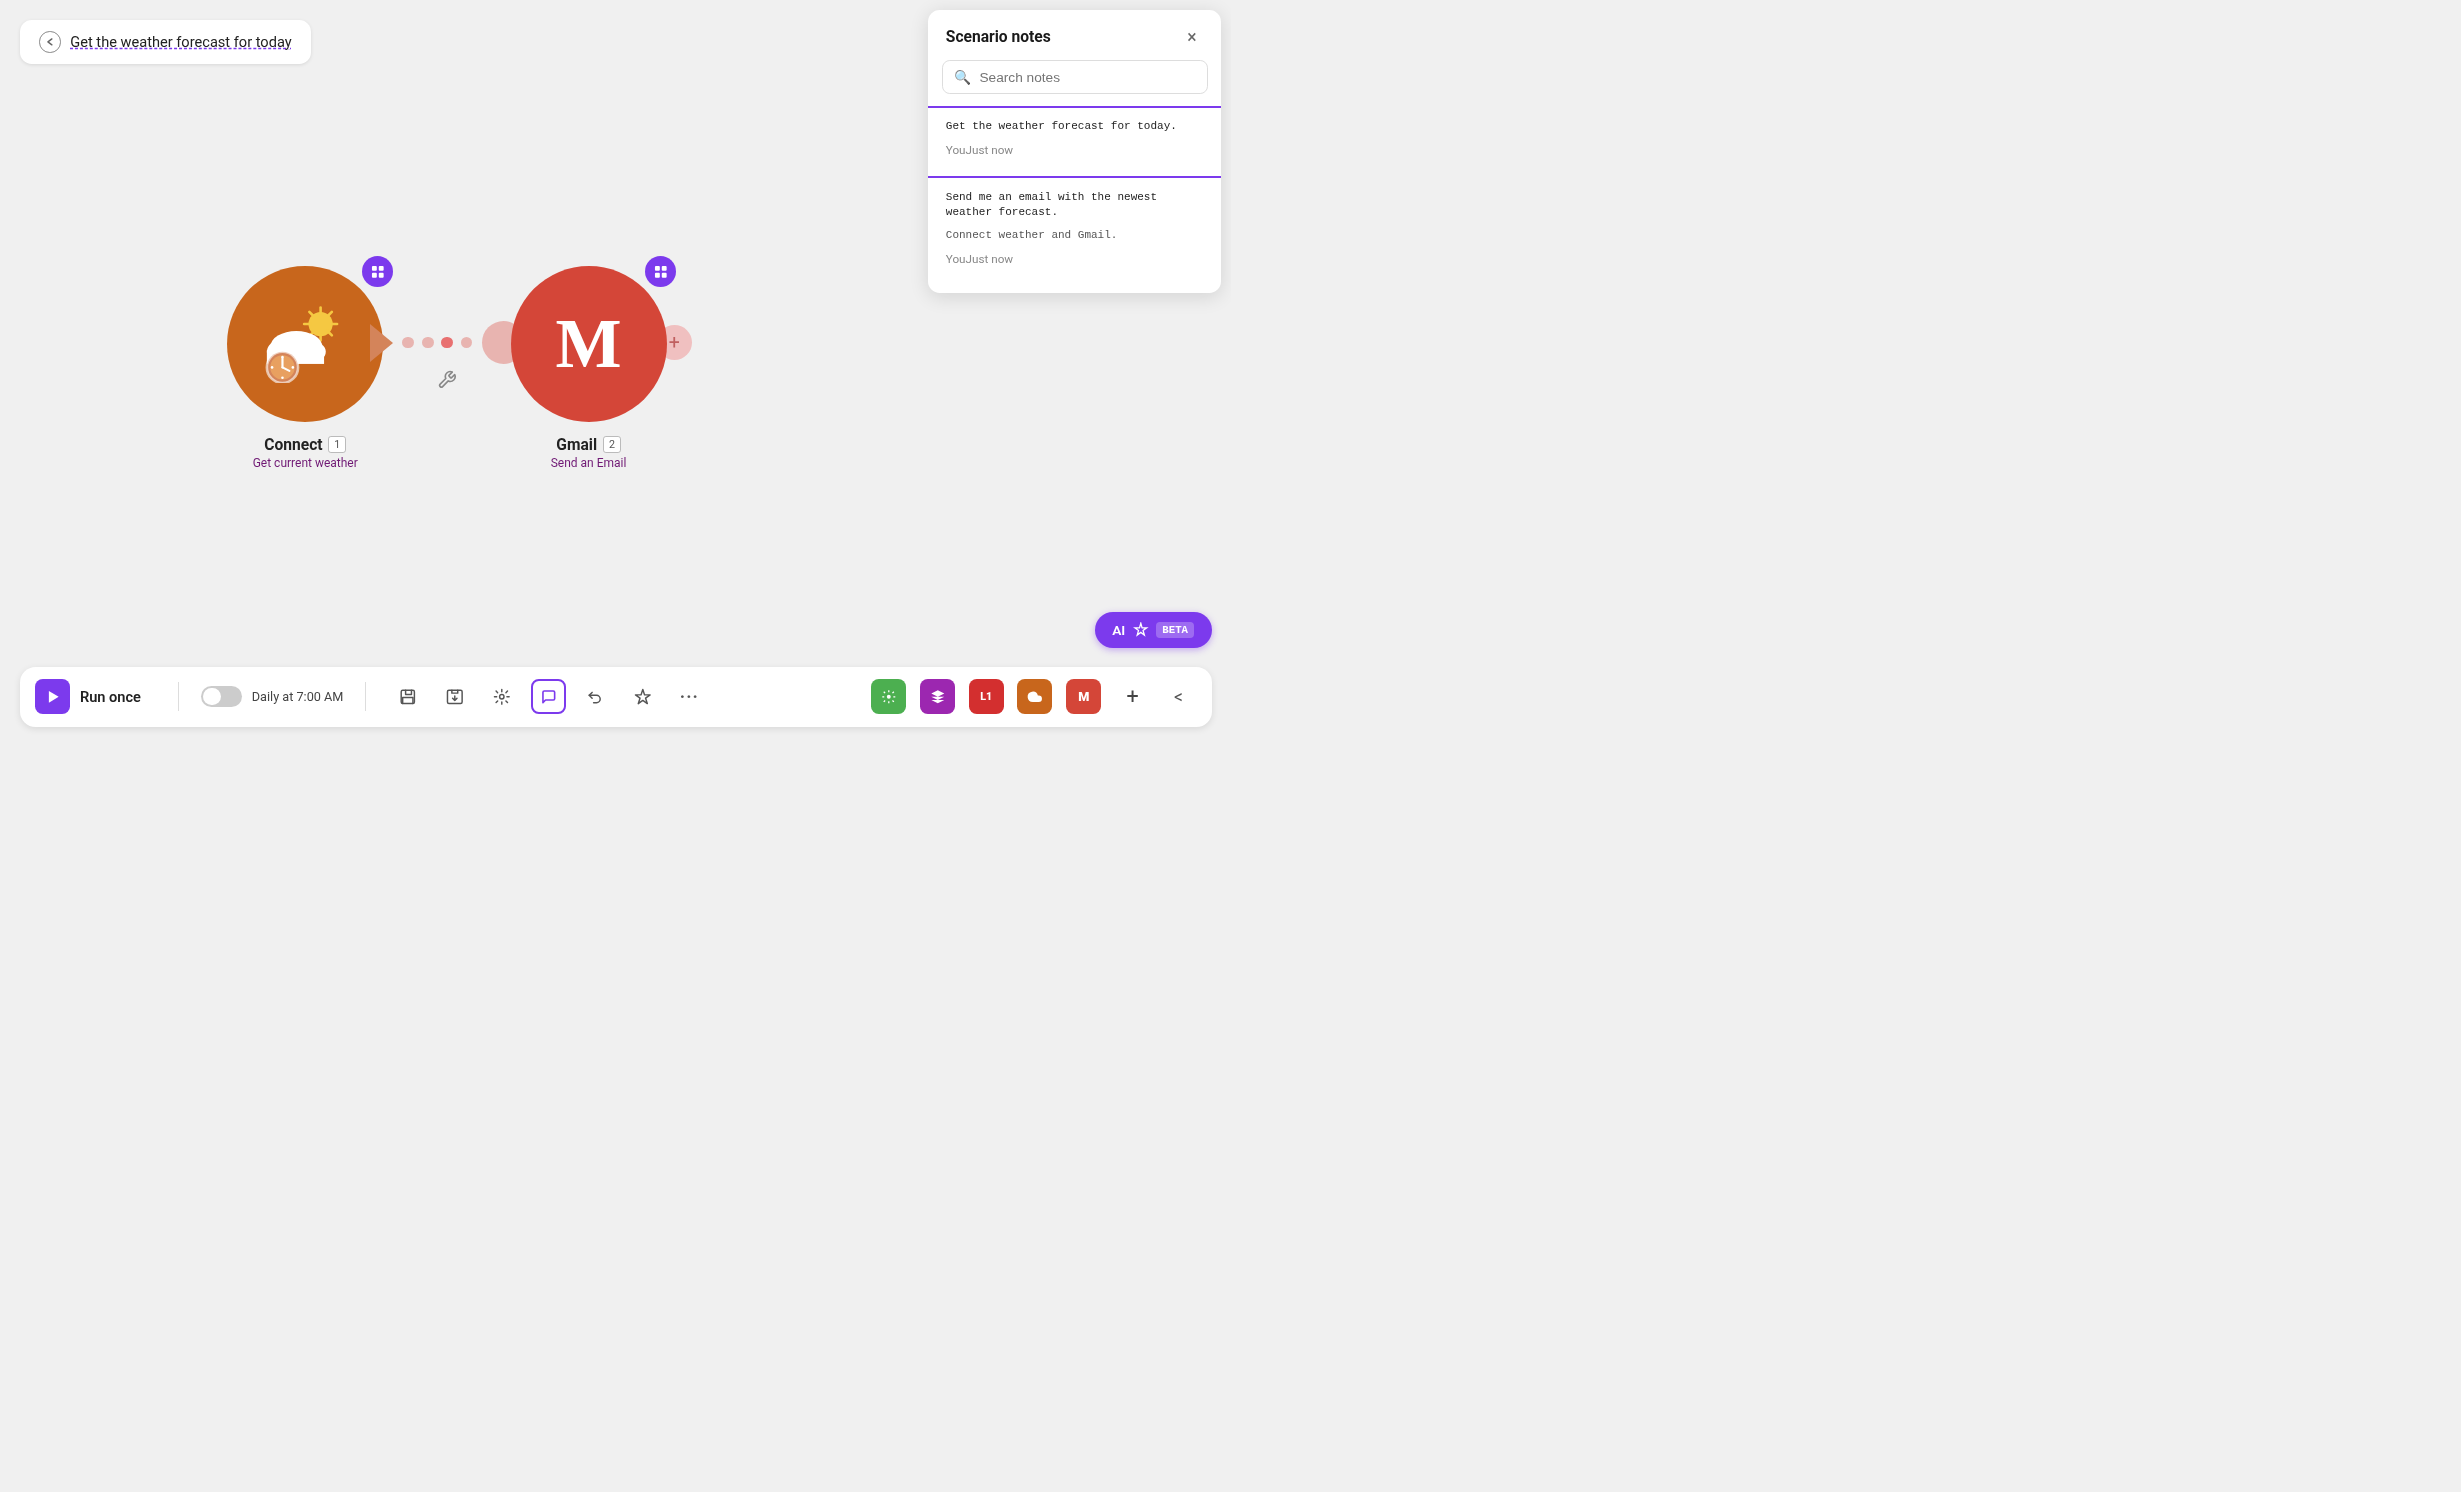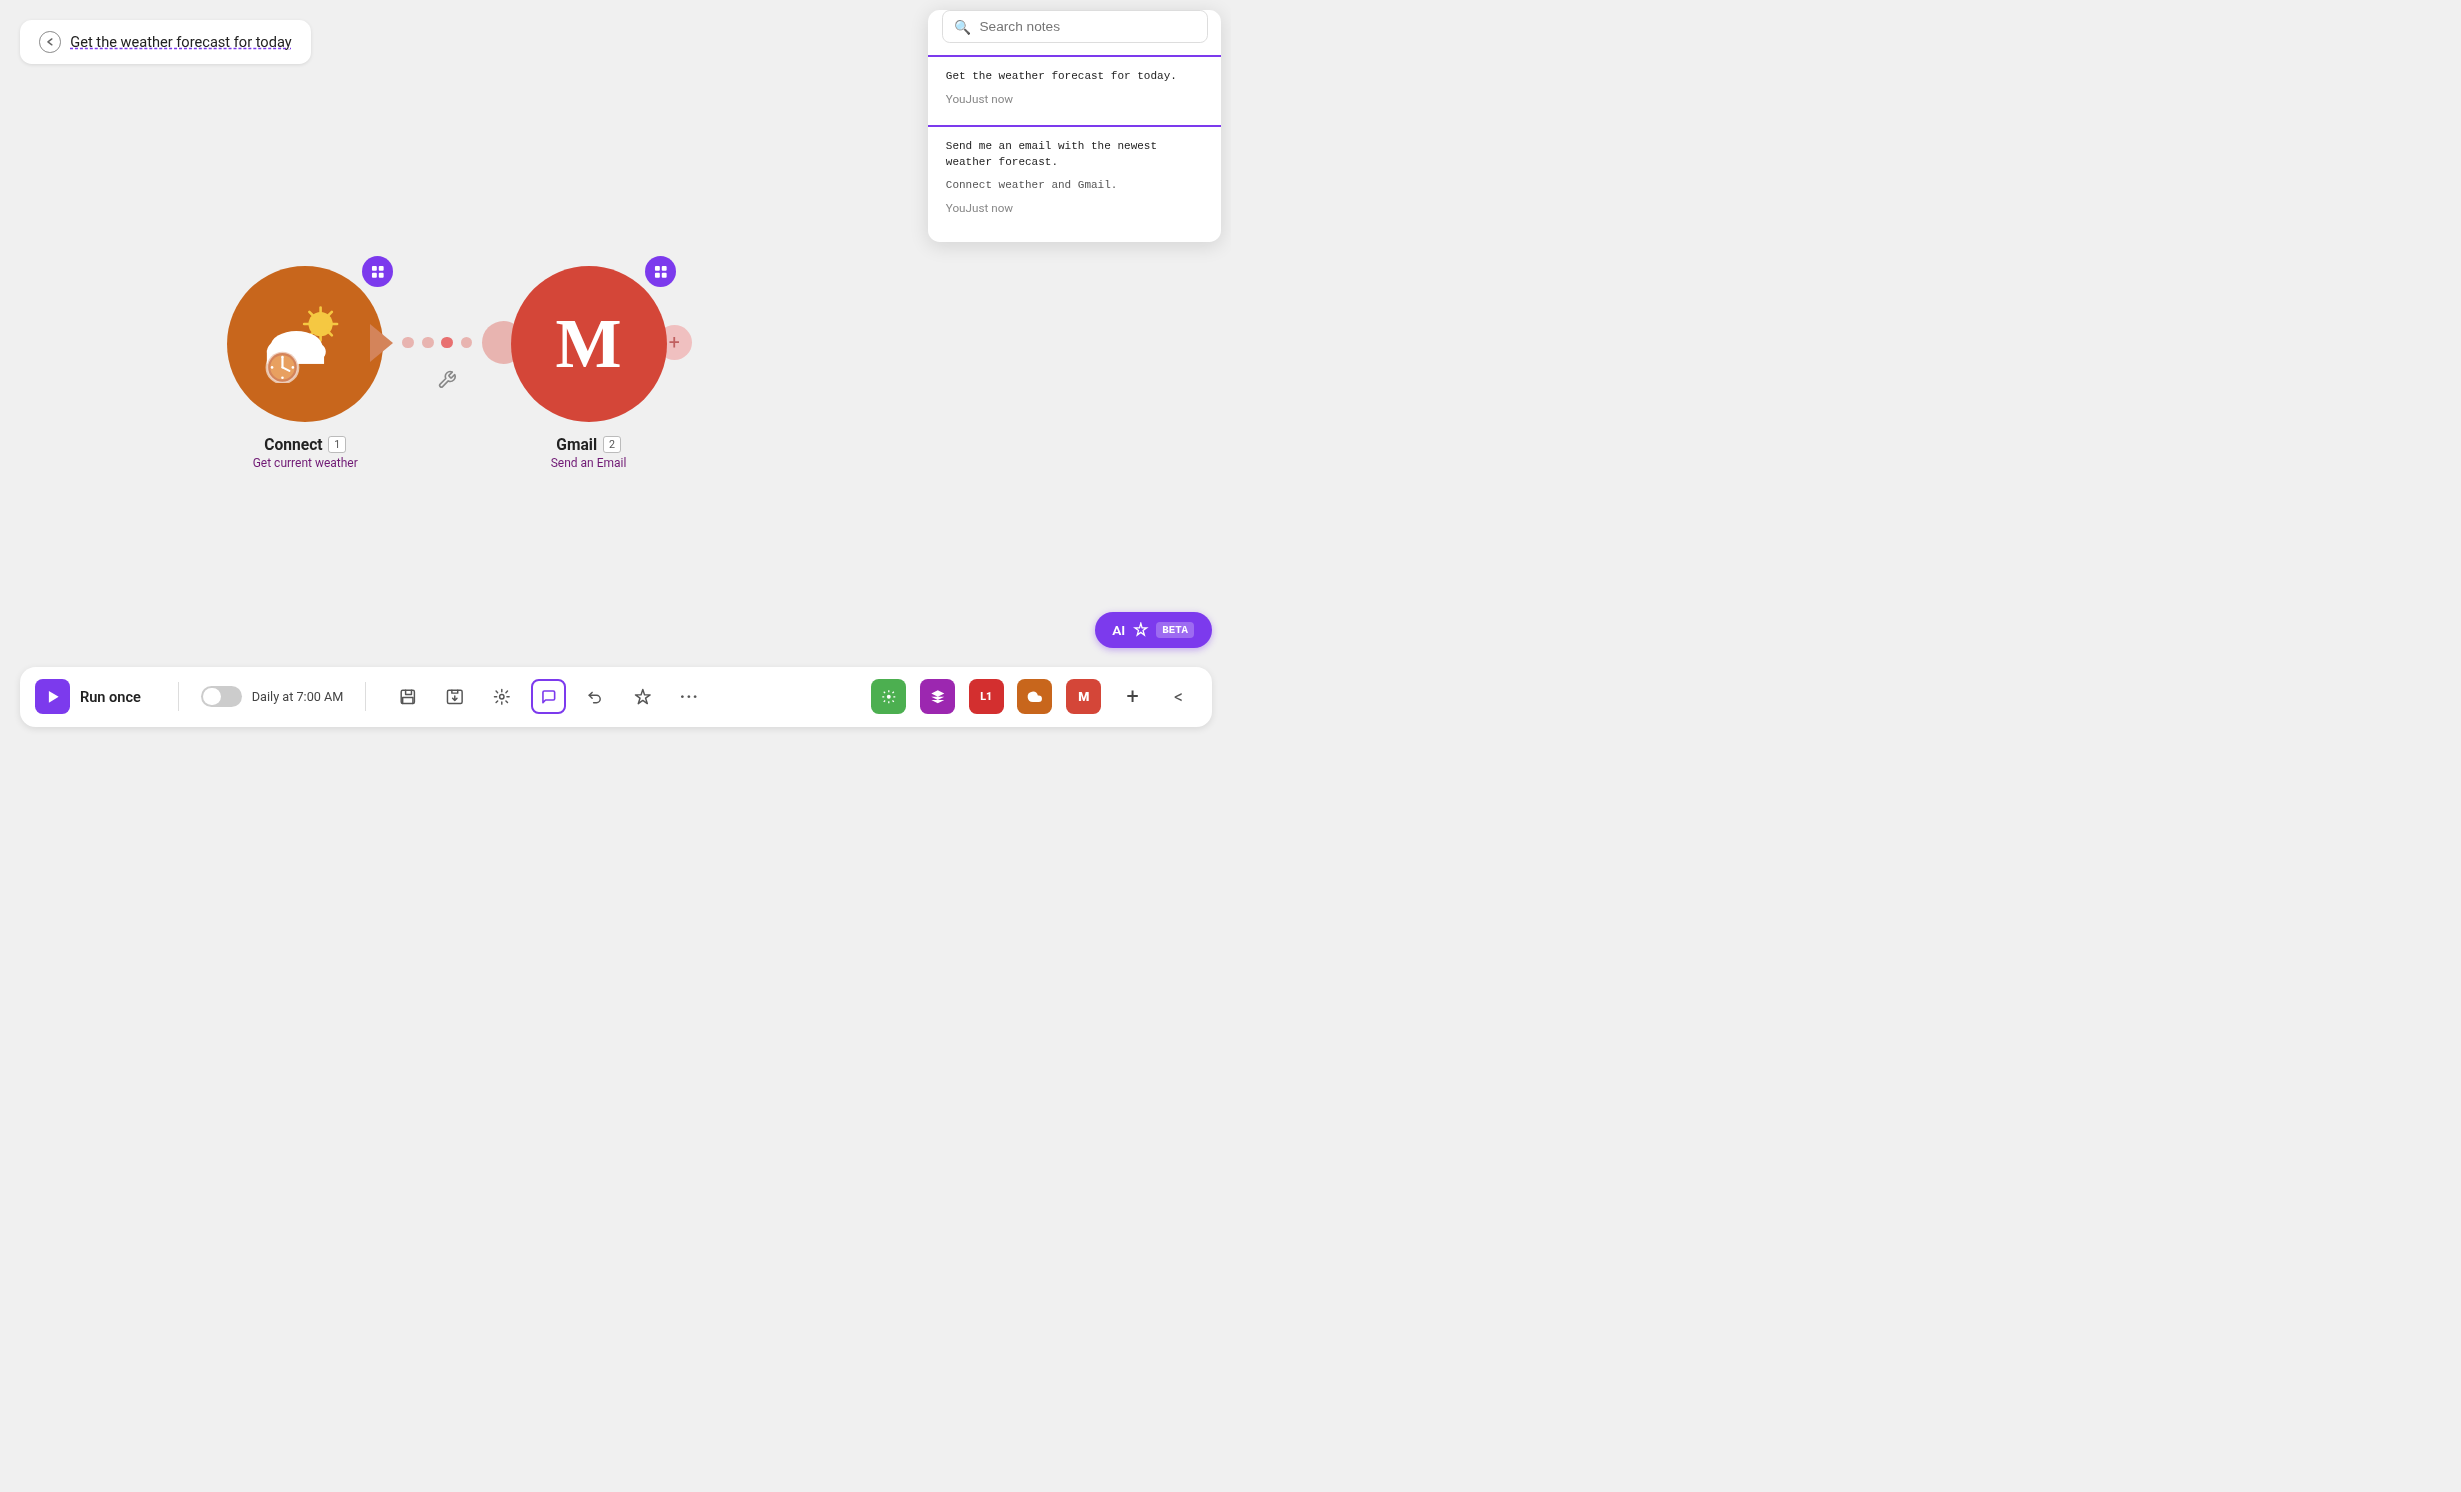--- a/index.html
+++ b/index.html
@@ -689,20 +689,26 @@
       <span style="font-size:21.5px;color:#444;">+</span>
     </div>
 
     <div class="chevron-btn">
       <span style="font-size:17.6px;color:#555;">&lt;</span>
     </div>
 
   </div>
 
   <div class="notes-panel">
+    <div class="notes-header">
+      <span class="notes-title">Scenario notes</span>
+      <div class="notes-close">
+        <span>×</span>
+      </div>
+    </div>
 
     <div class="notes-search">
       <span class="search-ico">🔍</span>
       <input type="text" placeholder="Search notes" style="">
     </div>
 
     <div class="notes-list">
 
       <div class="note-item">
         <div class="note-text">Get the weather forecast for today.</div>

